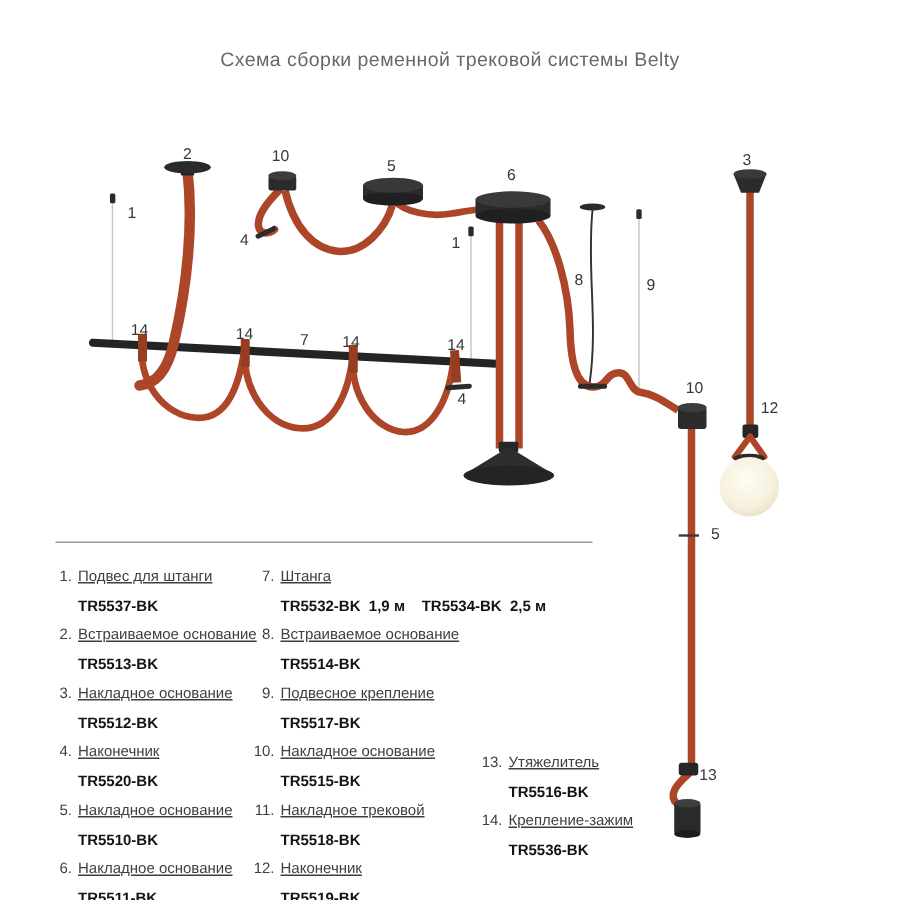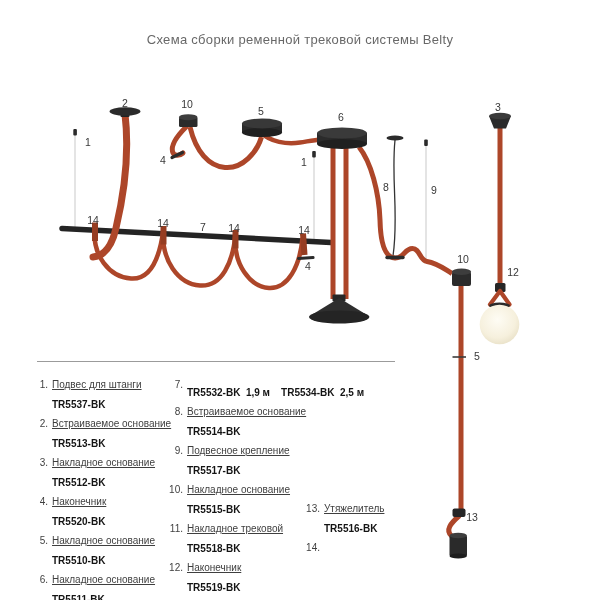--- a/index.html
+++ b/index.html
@@ -7,21 +7,21 @@
        font-family:"Liberation Sans","DejaVu Sans",sans-serif;}
   .title{position:absolute;left:0;top:32px;width:600px;text-align:center;
          font-size:13px;color:#686868;letter-spacing:.3px;}
   svg.diagram{position:absolute;left:0;top:0;width:600px;height:600px;}
   .callout{position:absolute;transform:translate(-50%,-50%);
            font-size:10.5px;color:#383838;white-space:nowrap;}
   .divider{position:absolute;left:37px;top:361px;width:358px;height:1px;background:#9b9b9b;}
   .col{position:absolute;display:flex;flex-direction:column;}
   .col1{left:36px;top:379px;}
   .col2{left:166px;top:379px;}
-  .col3{left:303px;top:503px;}
+  .col3{left:318px;top:503px;}
   .li{display:flex;margin-bottom:7px;font-size:10px;color:#3f3f3f;line-height:12px;}
   .num{width:17px;text-align:right;margin-right:4px;flex:none;}
   .col1 .num{width:12px;}
   .li .body{display:flex;flex-direction:column;}
   .name{white-space:nowrap;text-decoration:underline;}
   .code{font-weight:bold;color:#141414;margin-top:8px;white-space:pre;}
   .belt{stroke:var(--belt,#ad4629);fill:none;}
   .beltD{stroke:var(--belt_dark,#963d22);fill:none;}
   .hw{fill:var(--hardware,#2b2b2b);}
 </style>
@@ -203,20 +203,21 @@
         <span class="name">Накладное основание</span>
         <span class="code">TR5511-BK</span>
       </span>
   </div>
 </div>
 
 <div class="col col2">
   <div class="li">
     <span class="num">7.</span>
     <span class="body">
+        <span class="name">Штанга</span>
         <span class="code">TR5532-BK  1,9 м    TR5534-BK  2,5 м</span>
       </span>
   </div>
   <div class="li">
     <span class="num">8.</span>
     <span class="body">
         <span class="name">Встраиваемое основание</span>
         <span class="code">TR5514-BK</span>
       </span>
   </div>
@@ -253,14 +254,18 @@
 <div class="col col3">
   <div class="li">
     <span class="num">13.</span>
     <span class="body">
         <span class="name">Утяжелитель</span>
         <span class="code">TR5516-BK</span>
       </span>
   </div>
   <div class="li">
     <span class="num">14.</span>
+    <span class="body">
+        <span class="name">Крепление-зажим</span>
+        <span class="code">TR5536-BK</span>
+      </span>
   </div>
 </div>
 
 </body></html>

